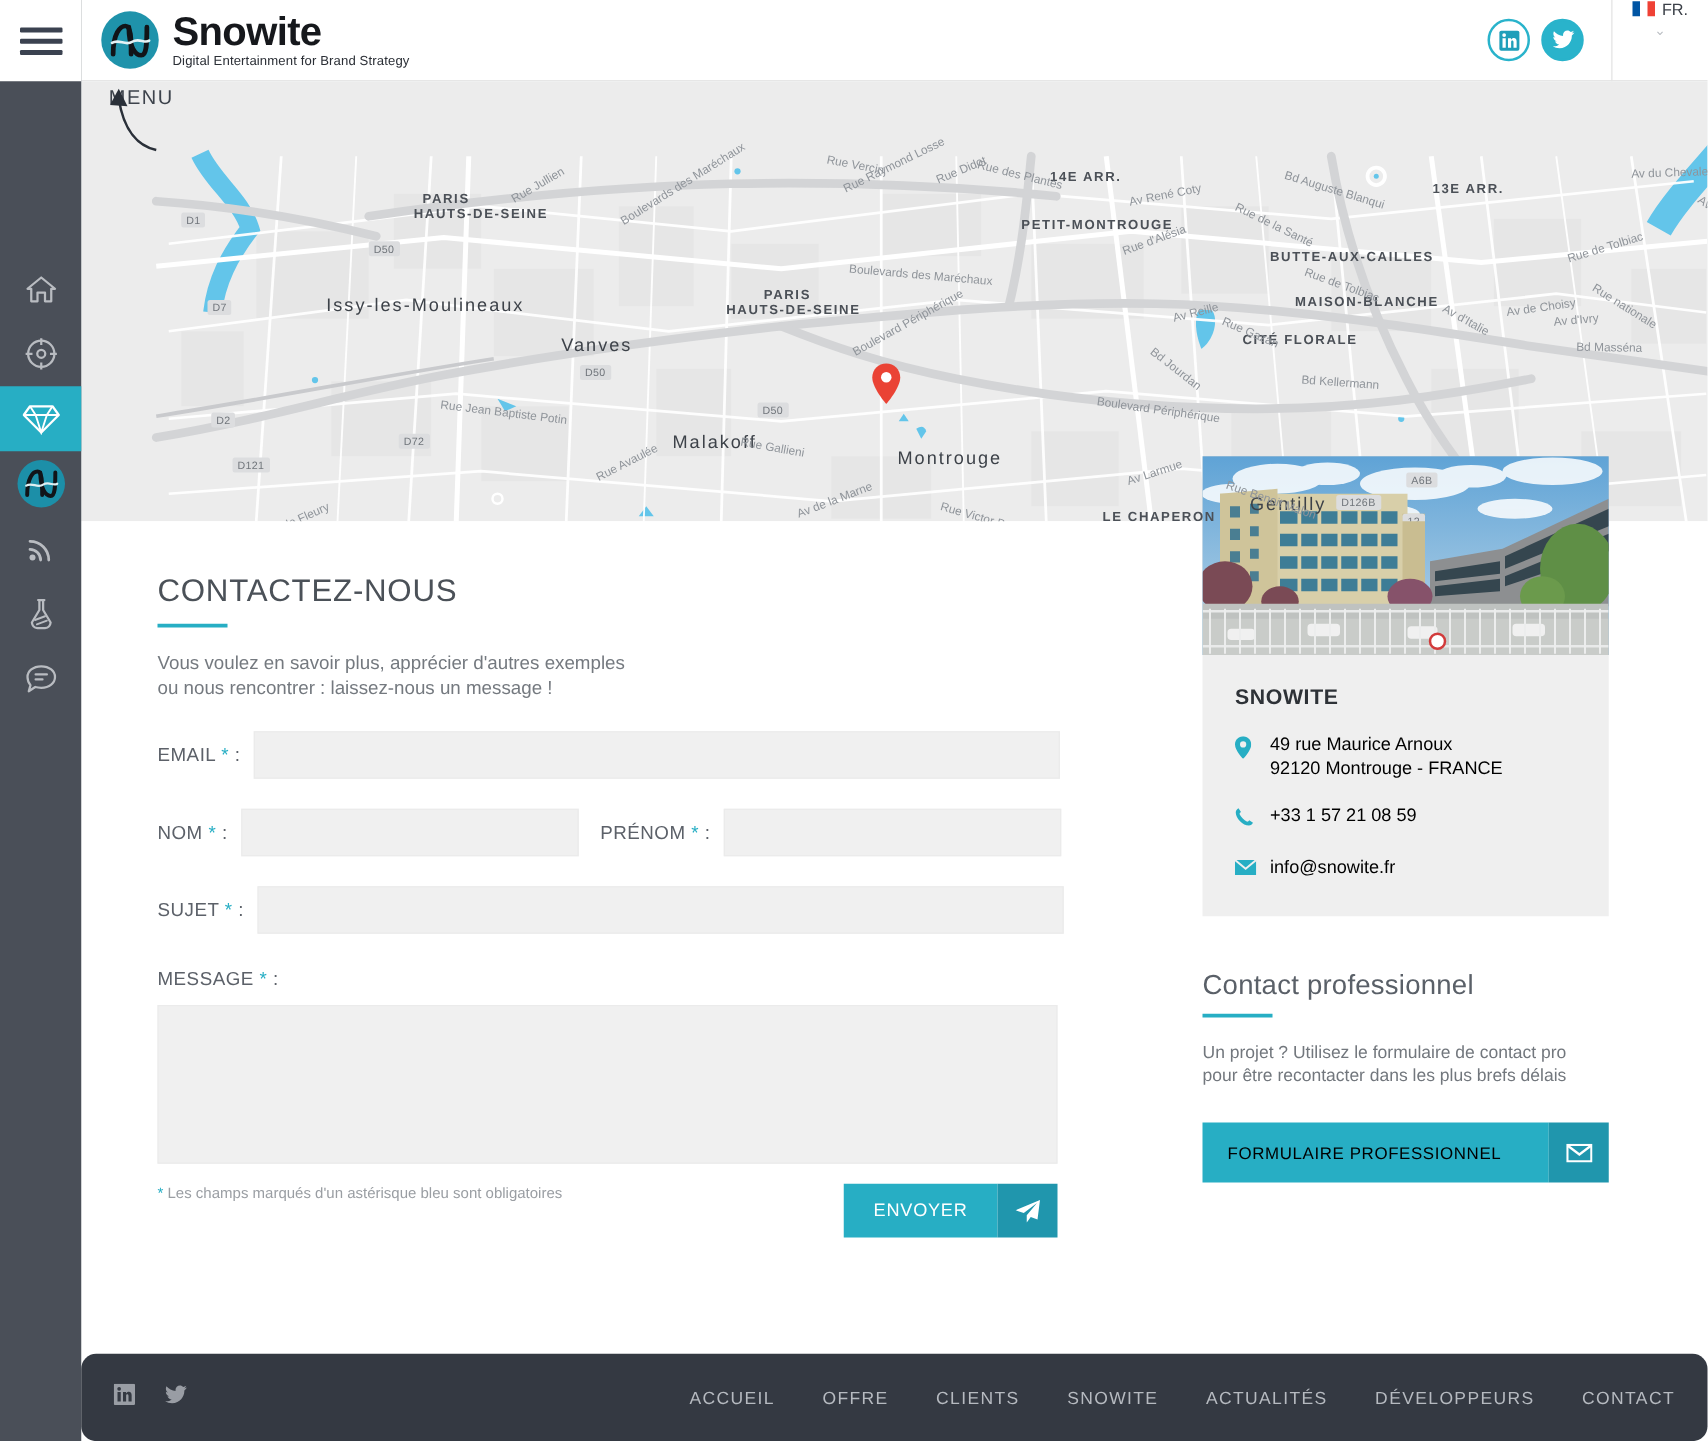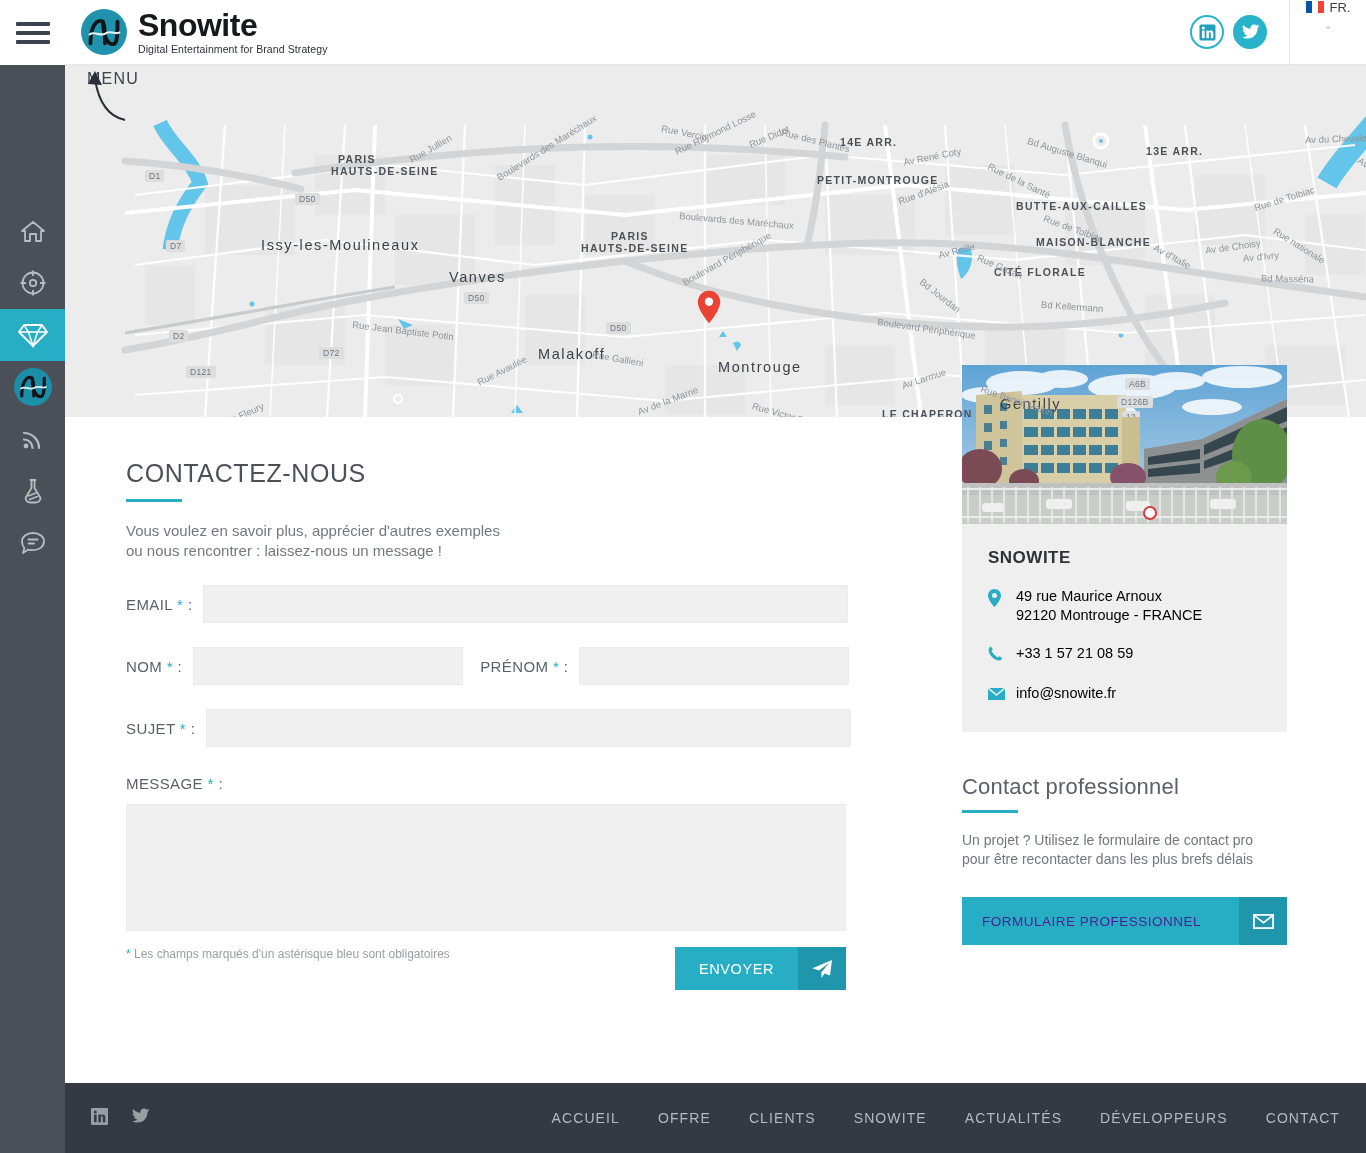--- a/index.html
+++ b/index.html
@@ -186,33 +186,33 @@
 
   #pro-title {
     margin-top: 42px; font-size: 22px; color: #5a6068; font-weight: normal; letter-spacing: .2px;
   }
   #pro-rule { width: 56px; height: 3px; background: #27aec4; margin-top: 10px; }
   #pro-text { margin-top: 18px; font-size: 14px; color: #72777d; line-height: 19px; }
   #pro-btn {
     margin-top: 28px; display: flex; align-items: stretch; height: 48px; width: 325px; cursor: pointer;
   }
   #pro-btn-label {
-    background: #27aec4; color: #4c1d95; font-size: 13.5px; letter-spacing: .5px;
+    background: #27aec4; color: #000000; font-size: 13.5px; letter-spacing: .5px;
     display: flex; align-items: center; padding: 0 20px; flex: 1 1 auto;
   }
   #pro-btn-icon {
     background: #2096ad; width: 48px; display: flex; align-items: center; justify-content: center;
   }
 
   
   #footer {
     position: absolute; left: 65px; top: 1083px;
     width: 1301px; height: 70px;
     background: #343942;
-    display: flex; align-items: center;
+    display: flex; align-items: center; border-radius: 12px;
   }
   #footer-social { display: flex; align-items: center; gap: 23px; margin-left: 26px; }
   .foot-ico { cursor: pointer; opacity: .78; }
   #footer-nav { margin-left: auto; display: flex; align-items: center; gap: 38px; margin-right: 26px; }
   .foot-link {
     font-size: 14px; color: #b6bac0; letter-spacing: 1.1px; cursor: pointer;
     font-family: "Liberation Sans", sans-serif;
   }
 </style>
 </head>
@@ -466,21 +466,21 @@
       <div class="map-label lbl-road" style="left: 914px; top: 330px; transform: rotate(19deg);">Rue Benoit Malon</div>
       <div class="shield" style="left: 80px; top: 105px;">D1</div>
       <div class="shield" style="left: 104px; top: 265px;">D2</div>
       <div class="shield" style="left: 101px; top: 175px;">D7</div>
       <div class="shield" style="left: 230px; top: 128px;">D50</div>
       <div class="shield" style="left: 254px; top: 282px;">D72</div>
       <div class="shield" style="left: 399px; top: 227px;">D50</div>
       <div class="shield" style="left: 121px; top: 301px;">D121</div>
       <div class="shield" style="left: 541px; top: 257px;">D50</div>
       <div class="shield" style="left: 1060px; top: 313px;">A6B</div>
-      <div class="shield" style="left: 1052px; top: 331px;">D126B</div>
+      <div class="shield" style="left: 1004px; top: 331px;">D126B</div>
       <div class="shield" style="left: 1057px; top: 346px;">12</div>
     </div>
 
   <div id="marker">
     <svg width="24" height="34" viewBox="0 0 24 34">
       <path d="M12 0.8 C5.7 0.8 0.8 5.7 0.8 12 C0.8 20.4 12 33.2 12 33.2 C12 33.2 23.2 20.4 23.2 12 C23.2 5.7 18.3 0.8 12 0.8 Z" fill="#ea4335"></path>
       <circle cx="12" cy="11.8" r="4.2" fill="#ffffff"></circle>
     </svg>
   </div>
 </div>

